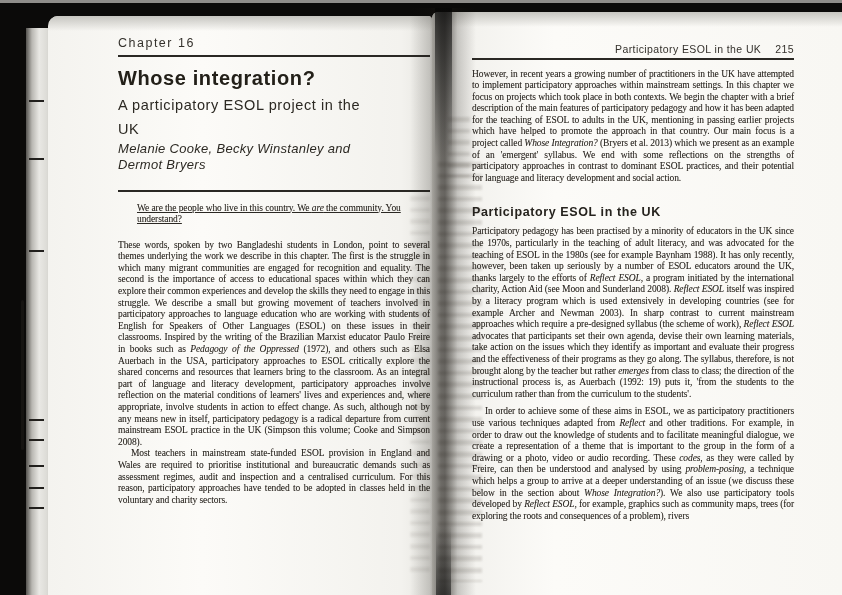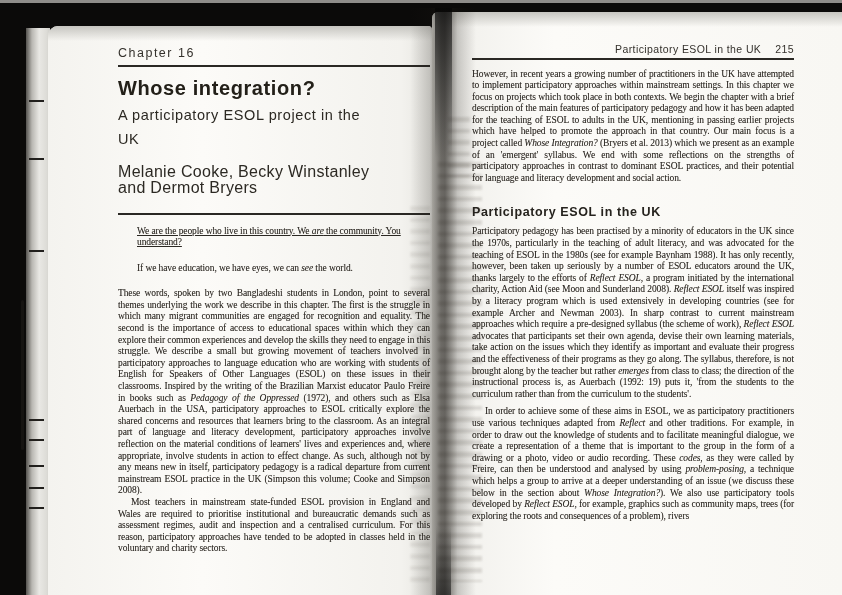--- a/index.html
+++ b/index.html
@@ -13,21 +13,21 @@
   
   .page-edges{
     position:absolute;left:26px;top:28px;width:24px;bottom:0;
     background:linear-gradient(to right,#55534f,#b9b7b2 25%,#e9e8e4 55%,#dddcd7 85%,#cfcec9);
   }
   .edge-tick{position:absolute;left:3px;width:15px;height:2px;background:#22201d;}
   .cover-groove{position:absolute;left:21px;top:300px;width:3px;height:150px;background:#161412;border-radius:2px;}
 
   .page{position:absolute;bottom:0;}
   .page-left{
-    left:48px;top:26px;width:384px;
+    left:48px;top:16px;width:384px;
     background:linear-gradient(to right,#f4f3ef,#fcfbf8 40%,#f3f2ee 92%,#e6e5e0);
     border-radius:10px 4px 0 0;
   }
   .page-right{
     left:432px;top:12px;right:0;
     background:linear-gradient(to right,#d8d6d0 0%,#f2f1ed 7%,#fcfbf8 30%,#f8f7f3);
     border-radius:6px 0 0 0;
     padding-left:32px;
   }
   .page::before{
@@ -63,21 +63,21 @@
   .content-left{left:70px;width:312px;}
   .content-right{left:40px;width:322px;}
 
   .sans{font-family:"Liberation Sans", sans-serif;}
 
   .chapter-label{margin-top:20px;font-size:12.5px;line-height:14px;letter-spacing:1.5px;color:#34312c;}
   .rule{height:2px;background:#2a2824;width:100%;}
   .rule-1{margin-top:5px;}
   .title{margin:10px 0 0 0;font-size:20px;line-height:22px;font-weight:bold;letter-spacing:0.6px;color:#232019;}
   .subtitle{margin-top:4px;font-size:14.5px;line-height:24px;letter-spacing:0.6px;max-width:250px;color:#2c2923;}
-  .authors{margin-top:13px;font-size:16px;line-height:16px;letter-spacing:0.3px;max-width:280px;color:#2c2923;}
+  .authors{font-size:13px;line-height:16px;font-style:italic;letter-spacing:0.3px;max-width:280px;color:#2c2923;}
   .rule-2{margin-top:17px;height:1.5px;}
   .h-sans{margin:12px 0 0 0;font-size:12px;line-height:14px;font-weight:bold;letter-spacing:0.8px;font-family:"Liberation Sans", sans-serif;color:#26231e;}
 
   .body, .quote{
     font-size:9.5px;line-height:11.6px;letter-spacing:-0.1px;
     text-align:justify;margin:0;
     text-shadow:0 0 0.5px rgba(60,50,40,0.35);
   }
   .quote{padding-left:19px;text-align:left;}
   .q1{margin-top:11px;text-decoration:underline;}
@@ -116,21 +116,20 @@
 <div class="page page-left">
   <div class="ghost ghost-left"></div>
   <div class="content content-left">
     <div class="chapter-label sans">Chapter 16</div>
     <div class="rule rule-1"></div>
     <h1 class="title sans">Whose integration?</h1>
     <div class="subtitle sans">A participatory ESOL project in the UK</div>
     <div class="authors sans">Melanie Cooke, Becky Winstanley and Dermot Bryers</div>
     <div class="rule rule-2"></div>
     <p class="quote q1"><span>We are the people who live in this country. We </span><span class="it">are</span><span> the community. You understand?</span></p>
-    <p class="quote q2"><span>If we have education, we have eyes, we can </span><span class="it">see</span><span> the world.</span></p>
     <p class="body p-first"><span>These words, spoken by two Bangladeshi students in London, point to several themes underlying the work we describe in this chapter. The first is the struggle in which many migrant communities are engaged for recognition and equality. The second is the importance of access to educational spaces within which they can explore their common experiences and develop the skills they need to engage in this struggle. We describe a small but growing movement of teachers involved in participatory approaches to language education who are working with students of English for Speakers of Other Languages (ESOL) on these issues in their classrooms. Inspired by the writing of the Brazilian Marxist educator Paulo Freire in books such as </span><span class="it">Pedagogy of the Oppressed</span><span> (1972), and others such as Elsa Auerbach in the USA, participatory approaches to ESOL critically explore the shared concerns and resources that learners bring to the classroom. As an integral part of language and literacy development, participatory approaches involve reflection on the material conditions of learners' lives and experiences and, where appropriate, involve students in action to effect change. As such, although not by any means new in itself, participatory pedagogy is a radical departure from current mainstream ESOL practice in the UK (Simpson this volume; Cooke and Simpson 2008).</span></p>
     <p class="body indent"><span>Most teachers in mainstream state-funded ESOL provision in England and Wales are required to prioritise institutional and bureaucratic demands such as assessment regimes, audit and inspection and a centralised curriculum. For this reason, participatory approaches have tended to be adopted in classes held in the voluntary and charity sectors.</span></p>
   </div>
 </div>
 
 <div class="page page-right">
   <div class="ghost ghost-right"></div>
   <div class="ghost ghost-right2"></div>
   <div class="content content-right">
     <div class="running-header sans">

